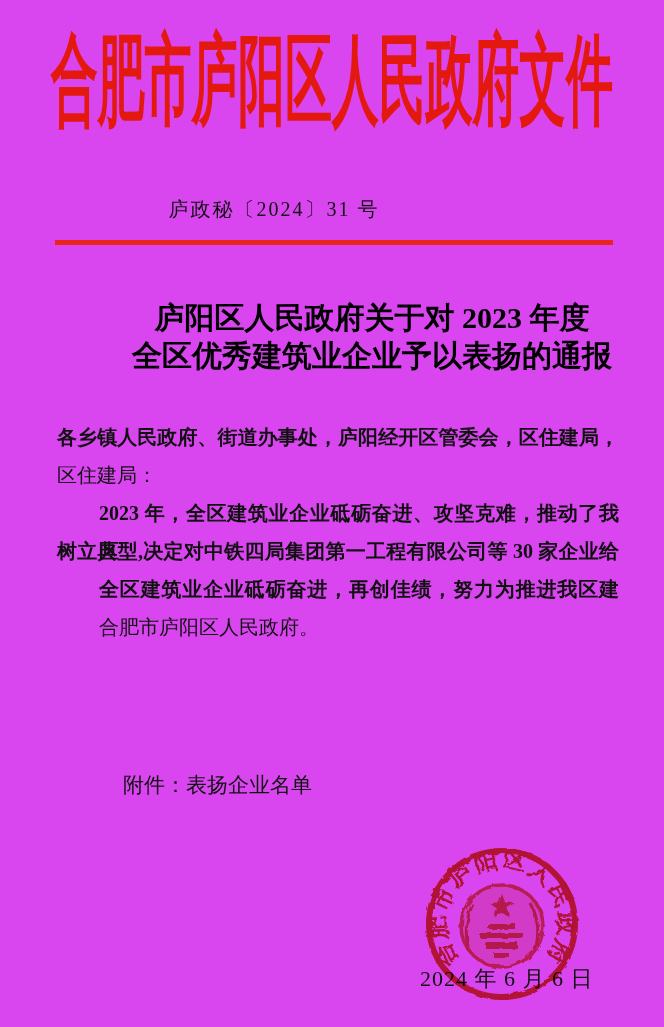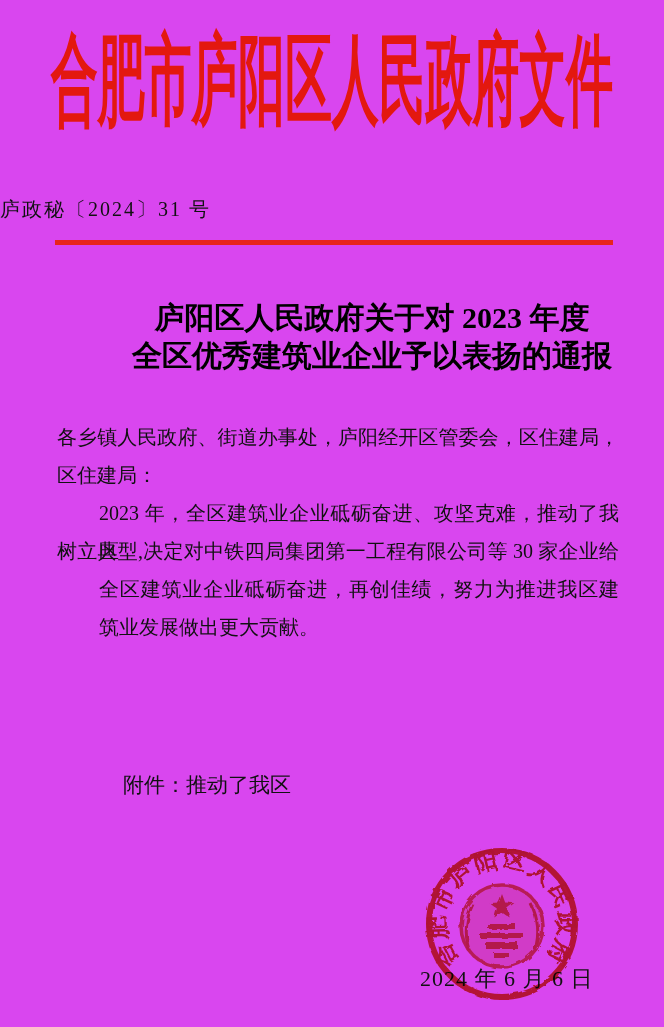--- a/index.html
+++ b/index.html
@@ -19,21 +19,21 @@
     width: 664px; height: 118px;
   }
   .header-svg text {
     font-family: "Liberation Serif", "DejaVu Serif", serif;
     font-weight: bold;
   }
   .doc-number {
     position: absolute;
     left: 0; top: 194px;
     width: 548px;
-    text-align: left;
+    text-align: center;
     font-size: 20px;
     line-height: 30px;
     letter-spacing: 2px;
     color: #111;
   }
   .red-rule {
     position: absolute;
     left: 55px; top: 240px;
     width: 558px; height: 5px;
     background: #e8241c;
@@ -51,21 +51,21 @@
   }
   .body-text {
     position: absolute;
     left: 57px; top: 418px;
     width: 562px;
     font-size: 20px;
     line-height: 38px;
     color: #111;
   }
   .body-line { text-align: justify; text-align-last: left; height: 38px; white-space: nowrap; }
-  .body-line.fill { text-align-last: justify; white-space: normal; }
+  .body-line.fill { text-align-last: justify; white-space: normal; font-weight: bold; }
   .body-line.indent { padding-left: 42px; }
   .attachment {
     position: absolute;
     left: 57px; top: 770px;
     width: 562px;
     padding-left: 66px;
     font-size: 21px;
     line-height: 30px;
     color: #111;
     box-sizing: border-box;
@@ -109,24 +109,24 @@
     <div>庐阳区人民政府关于对 2023 年度</div>
     <div>全区优秀建筑业企业予以表扬的通报</div>
   </div>
 
   <div class="body-text">
     <div class="body-line fill">各乡镇人民政府、街道办事处，庐阳经开区管委会，区住建局，</div>
     <div class="body-line">区住建局：</div>
     <div class="body-line fill indent">2023 年，全区建筑业企业砥砺奋进、攻坚克难，推动了我区</div>
     <div class="body-line fill">树立典型,决定对中铁四局集团第一工程有限公司等 30 家企业给</div>
     <div class="body-line fill indent">全区建筑业企业砥砺奋进，再创佳绩，努力为推进我区建</div>
-    <div class="body-line indent">筑业发展做出更大贡献。</div>
+    <div class="body-line indent">合肥市庐阳区人民政府。</div>
   </div>
 
-  <div class="attachment">附件：推动了我区</div>
+  <div class="attachment">附件：表扬企业名单</div>
 
   <div class="issue-date">2024 年 6 月 6 日</div>
 
   <svg class="seal-svg" viewBox="0 0 180 180" xmlns="http://www.w3.org/2000/svg">
     <defs>
       <path id="sealArc" d="M 46.3 126.6 A 57 57 0 1 1 133.7 126.6" fill="none"></path>
       <filter id="rough" x="-10%" y="-10%" width="120%" height="120%">
         <feTurbulence type="fractalNoise" baseFrequency="0.12" numOctaves="2" seed="7" result="n"></feTurbulence>
         <feDisplacementMap in="SourceGraphic" in2="n" scale="4"></feDisplacementMap>
       </filter>

